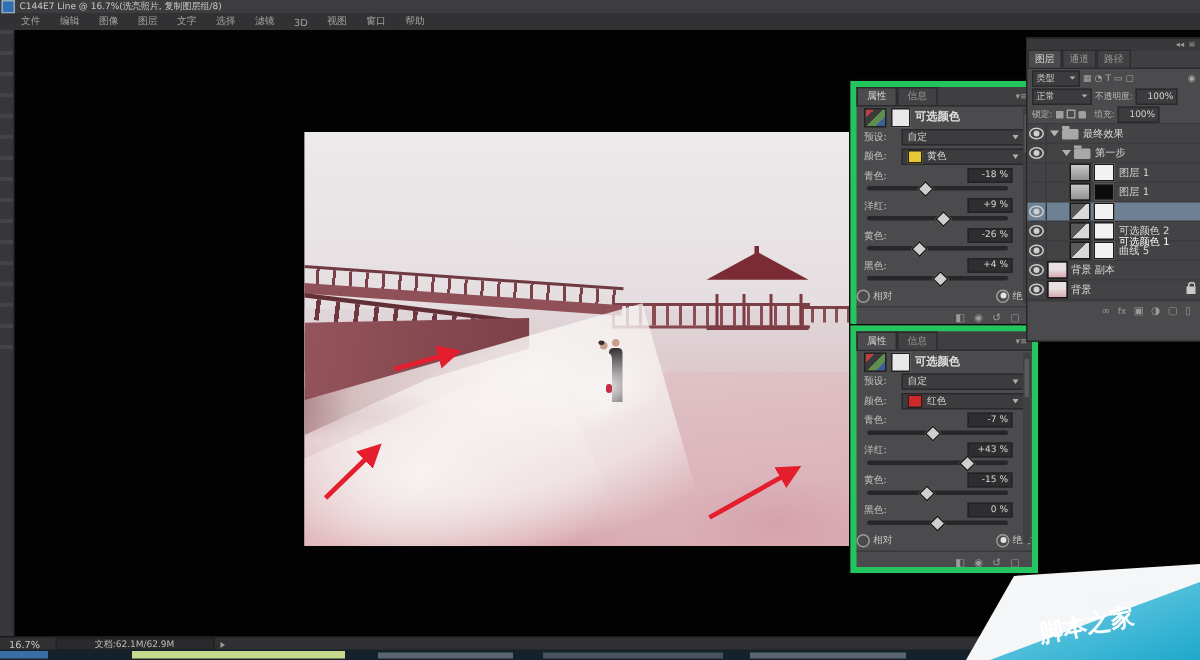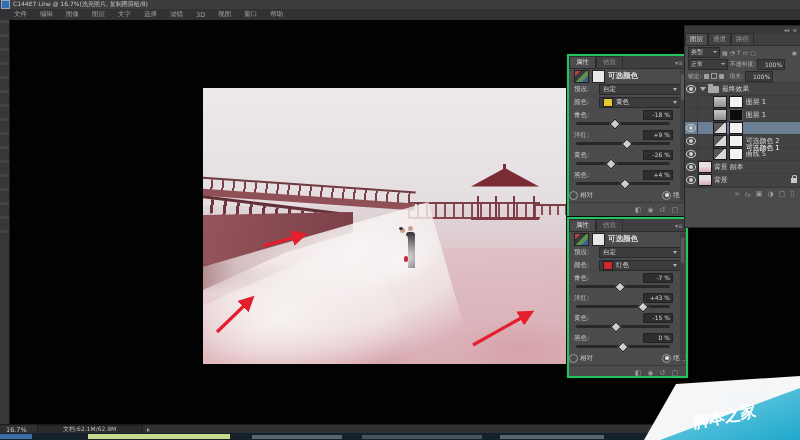--- a/index.html
+++ b/index.html
@@ -71,21 +71,21 @@
   .veil2{left:150px;top:146px;width:95px;height:52px;transform:rotate(-20deg);
          background:radial-gradient(ellipse,#f7f4f3,rgba(247,244,243,0) 70%);}
   .groom{left:203px;top:144px;width:9px;height:36px;background:#2e2a2e;border-radius:3px 3px 0 0;}
   .groom-head{left:205px;top:138px;width:5px;height:5px;background:#caa08d;border-radius:50%;}
   .bride{left:195px;top:147px;width:10px;height:42px;background:#f2eeec;border-radius:4px 4px 6px 2px;}
   .bride-head{left:197px;top:140px;width:5px;height:5px;background:#caa08d;border-radius:50%;}
   .bride-hair{left:196px;top:139px;width:4px;height:3px;background:#3a2e2c;border-radius:50%;}
   .bouquet{left:201px;top:168px;width:4px;height:6px;background:#c23040;border-radius:2px;}
   .arrow-svg{left:0;top:0;width:363px;height:276px;}
   
-  .ppanel{width:117px;background:#4b4b4d;border:2px solid #22c55e;box-shadow:0 0 0 1px #0a0a0a;font-size:7px;}
+  .ppanel{width:117px;background:#4b4b4d;border:4px solid #22c55e;box-shadow:0 0 0 1px #0a0a0a;font-size:7px;}
   .p1{left:567px;top:54px;height:160px;}
   .p2{left:567px;top:217px;height:157px;}
   .ptabs{height:12px;background:#3f3f41;display:flex;align-items:flex-end;border-bottom:1px solid #2c2c2e;}
   .ptab{padding:1px 6px;background:#4b4b4d;border:1px solid #2c2c2e;border-bottom:none;font-size:6.5px;color:#d8d8d8;}
   .ptab.dim{background:#414143;color:#9a9a9a;}
   .ptab-icons{margin-left:auto;margin-bottom:2px;padding-right:3px;color:#9a9a9a;font-size:6px;}
   .phead{height:14px;display:flex;align-items:center;gap:3px;padding:0 5px;}
   .sc-icon{width:13px;height:11px;border:1px solid #222;
            background:linear-gradient(135deg,#b84040 25%,#3a3a3a 25% 50%,#5f8f4f 50% 75%,#3c5f9a 75%);}
   .hdr-mask{width:11px;height:11px;background:#e8e8e8;border:1px solid #222;}
@@ -433,20 +433,29 @@
   <div class="lrows">
     <div class="lrow">
       <span class="eyecol">
           <span class="eye"></span>
         </span>
       <span class="tri-d"></span>
       <span class="fold"></span>
       <span class="lname">最终效果</span>
     </div>
     <div class="lrow">
+      <span class="eyecol">
+          <span class="eye"></span>
+        </span>
+      <span class="ind1"></span>
+      <span class="tri-d"></span>
+      <span class="fold"></span>
+      <span class="lname">第一步</span>
+    </div>
+    <div class="lrow">
       <span class="eyecol"></span>
       <span class="ind2"></span>
       <span class="lth gray"></span>
       <span class="lmask"></span>
       <span class="lname">图层 1</span>
     </div>
     <div class="lrow">
       <span class="eyecol"></span>
       <span class="ind2"></span>
       <span class="lth gray"></span>

